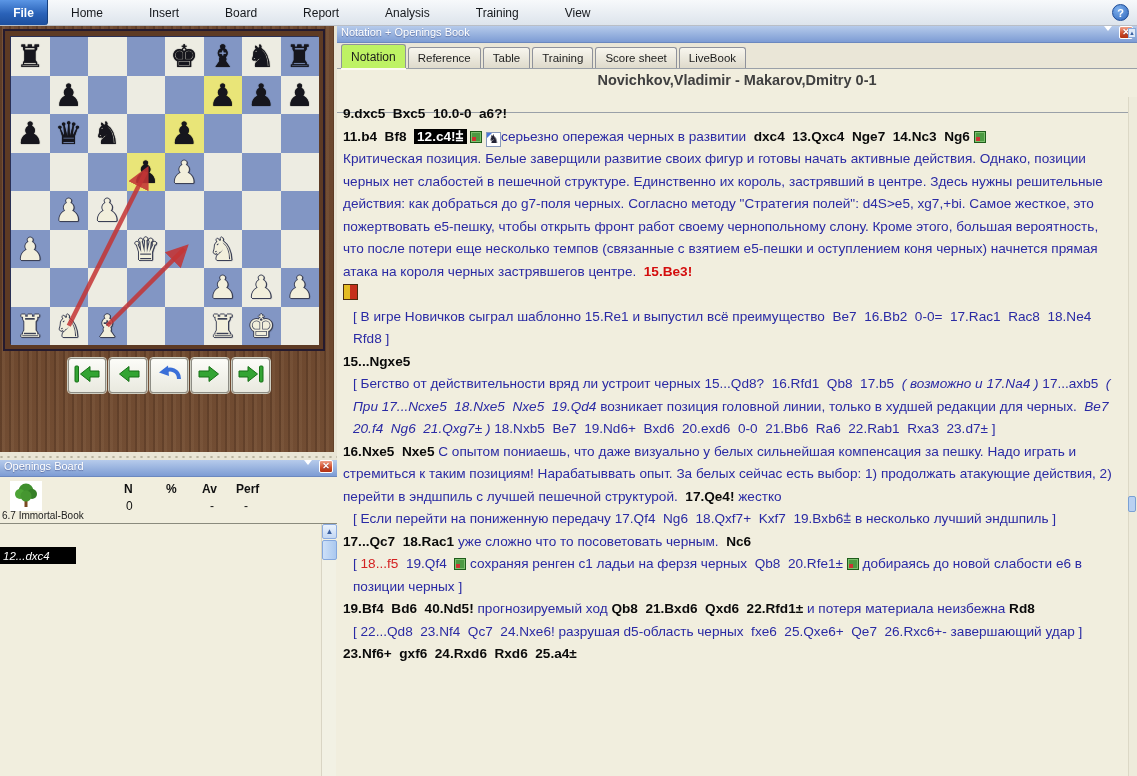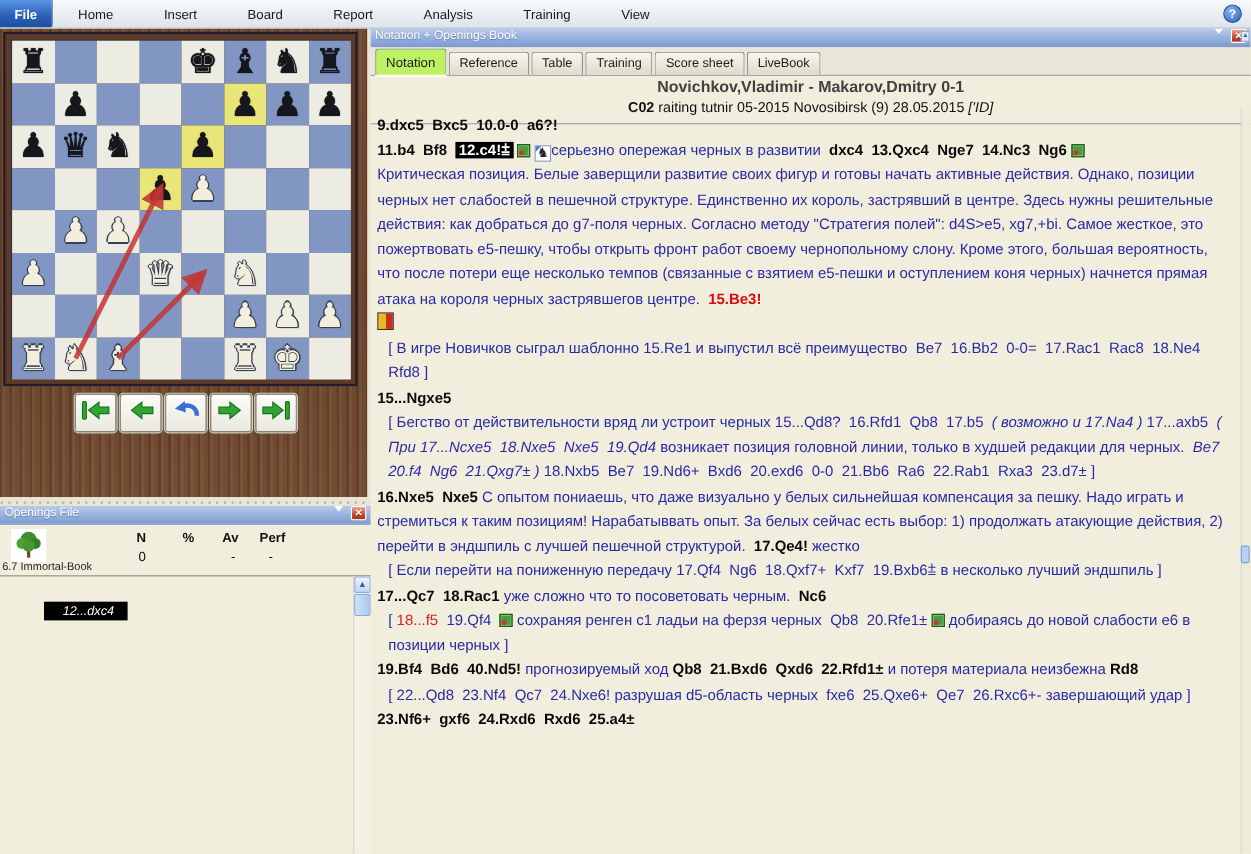--- a/index.html
+++ b/index.html
@@ -59,21 +59,21 @@
   .close-x { width:14px; height:13px; border-radius:2px; border:1px solid #fff;
     background:linear-gradient(#f0a088,#cf4b28 60%,#b03012); color:#fff; font-size:9px; font-weight:bold;
     display:flex; align-items:center; justify-content:center; line-height:1; cursor:pointer; }
   .book-stats { position:relative; height:47px; border-bottom:1px solid #8a8a7d; font-size:12px; }
   .tree-icon { position:absolute; left:10px; top:4px; width:32px; height:30px; background:#fff; }
   .book-colhead { position:absolute; top:5px; font-weight:bold; color:#111; }
   .book-val { position:absolute; top:22px; color:#111; }
   .book-name { position:absolute; left:2px; top:33px; font-size:10px; color:#222; }
   .book-list { position:relative; height:278px; }
   .book-sel { position:absolute; left:0; top:23px; width:76px; height:17px; background:#000;
-    color:#fff; font-size:11.5px; font-style:italic; display:flex; align-items:center; padding-left:17px; cursor:pointer;margin-left:40px; }
+    color:#fff; font-size:11.5px; font-style:italic; display:flex; align-items:center; padding-left:3px; cursor:pointer; }
   .vscroll { position:absolute; right:1px; top:0; width:15px; height:278px; background:#f2f1e4; border-left:1px solid #d9d5c4; }
   .scroll-btn-up { width:15px; height:15px; background:linear-gradient(#eaf2fd,#c3d7f3); border:1px solid #8cabdf;
     border-radius:2px; color:#3a5fa0; font-size:8px; display:flex; align-items:center; justify-content:center; cursor:pointer; }
   .scroll-thumb { width:15px; height:20px; margin-top:1px; background:linear-gradient(90deg,#cde0f8,#aac8ef);
     border:1px solid #84a7dd; border-radius:2px; cursor:pointer; }
 
   
   .right-panel { position:absolute; left:337px; top:26px; width:800px; height:750px; background:#f1eede; }
   .tabs-row { height:26px; background:#eae6d7; border-bottom:1px solid #9aa0a8; display:flex;
     align-items:flex-end; padding-left:4px; gap:2px; }
@@ -267,21 +267,21 @@
               <path d="M2 8 h9 v-4.5 L20.5 11 11 18.5 V14 H2 z" fill="#33a433" stroke="#177017"></path>
               <rect x="22.5" y="3" width="3.5" height="16" rx="1" fill="#33a433" stroke="#177017"></rect>
             </svg></span>
         </div>
       </div>
   </div>
   <div class="hsplit"></div>
 
   <div class="book-panel">
     <div class="panel-titlebar">
-      <span class="title">Openings File</span>
+      <span class="title">Openings Board</span>
       <span class="dd-arrow"></span>
       <span class="close-x">✕</span>
     </div>
     <div class="book-stats">
       <div class="tree-icon">
         <svg width="32" height="30" viewBox="0 0 32 30">
           <rect x="14.5" y="17" width="3" height="9" fill="#7a4a22"></rect>
           <circle cx="16" cy="10" r="7.5" fill="#3f8f2d"></circle>
           <circle cx="10" cy="13" r="5" fill="#4da336"></circle>
           <circle cx="22" cy="13" r="5" fill="#357f26"></circle>
@@ -316,23 +316,20 @@
   <div class="tabs-row" id="tabs-row">
       <div class="tab active">Notation</div>
       <div class="tab">Reference</div>
       <div class="tab">Table</div>
       <div class="tab">Training</div>
       <div class="tab">Score sheet</div>
       <div class="tab">LiveBook</div>
     </div>
   <div class="game-header">
     <div class="game-title">Novichkov,Vladimir - Makarov,Dmitry  0-1</div>
-    <div class="game-info">
-      <span class="b">C02</span><span> raiting tutnir 05-2015 Novosibirsk (9) 28.05.2015 </span><span class="i">['ID]</span>
-    </div>
   </div>
   <div class="notation" id="notation">
       <div class="para"><span class="run-m">9.dxc5  Bxc5  10.0-0  a6?!</span></div>
       <div class="para"><span class="run-m">11.b4  Bf8  </span><span class="run-cur">12.c4!⩲</span><span class="run-m"> </span><span class="icon-inline ic-green"></span><span class="run-m"> </span><span class="icon-inline ic-knight"></span><span class="run-c">серьезно опережая черных в развитии  </span><span class="run-m">dxc4  13.Qxc4  Nge7  14.Nc3  Ng6 </span><span class="icon-inline ic-green"></span></div>
       <div class="para"><span class="run-c">Критическая позиция. Белые заверщили развитие своих фигур и готовы начать активные действия. Однако, позиции черных нет слабостей в пешечной структуре. Единственно их король, застрявший в центре. Здесь нужны решительные действия: как добраться до g7-поля черных. Согласно методу "Стратегия полей": d4S&gt;e5, xg7,+bi. Самое жесткое, это пожертвовать e5-пешку, чтобы открыть фронт работ своему чернопольному слону. Кроме этого, большая вероятность, что после потери еще несколько темпов (связанные с взятием e5-пешки и оступлением коня черных) начнется прямая атака на короля черных застрявшегов центре.  </span><span class="run-r">15.Be3!</span></div>
       <div class="para"><span class="icon-inline ic-stripes"></span></div>
       <div class="para indent"><span class="run-c">[ В игре Новичков сыграл шаблонно 15.Re1 и выпустил всё преимущество  Be7  16.Bb2  0-0=  17.Rac1  Rac8  18.Ne4  Rfd8 ]</span></div>
       <div class="para"><span class="run-m">15...Ngxe5</span></div>
       <div class="para indent"><span class="run-c">[ Бегство от действительности вряд ли устроит черных 15...Qd8?  16.Rfd1  Qb8  17.b5  </span><span class="run-i">( возможно и 17.Na4 )</span><span class="run-c"> 17...axb5  </span><span class="run-i">( При 17...Ncxe5  18.Nxe5  Nxe5  19.Qd4 </span><span class="run-c">возникает позиция головной линии, только в худшей редакции для черных.  </span><span class="run-i">Be7  20.f4  Ng6  21.Qxg7± )</span><span class="run-c"> 18.Nxb5  Be7  19.Nd6+  Bxd6  20.exd6  0-0  21.Bb6  Ra6  22.Rab1  Rxa3  23.d7± ]</span></div>
       <div class="para"><span class="run-m">16.Nxe5  Nxe5 </span><span class="run-c">С опытом пониаешь, что даже визуально у белых сильнейшая компенсация за пешку. Надо играть и стремиться к таким позициям! Нарабатыввать опыт. За белых сейчас есть выбор: 1) продолжать атакующие действия, 2) перейти в эндшпиль с лучшей пешечной структурой.  </span><span class="run-m">17.Qe4!</span><span class="run-c"> жестко</span></div>

